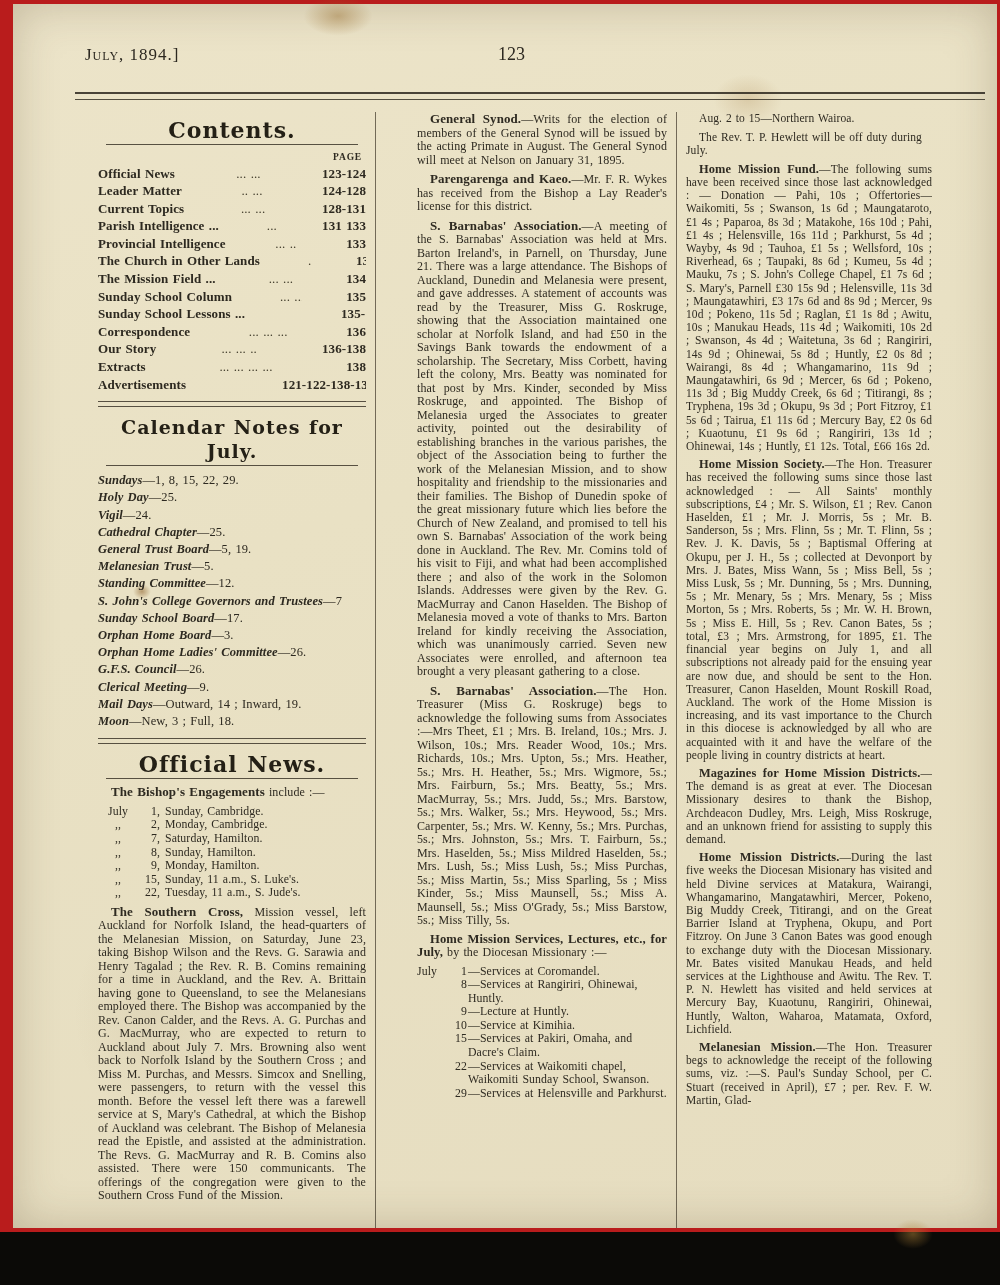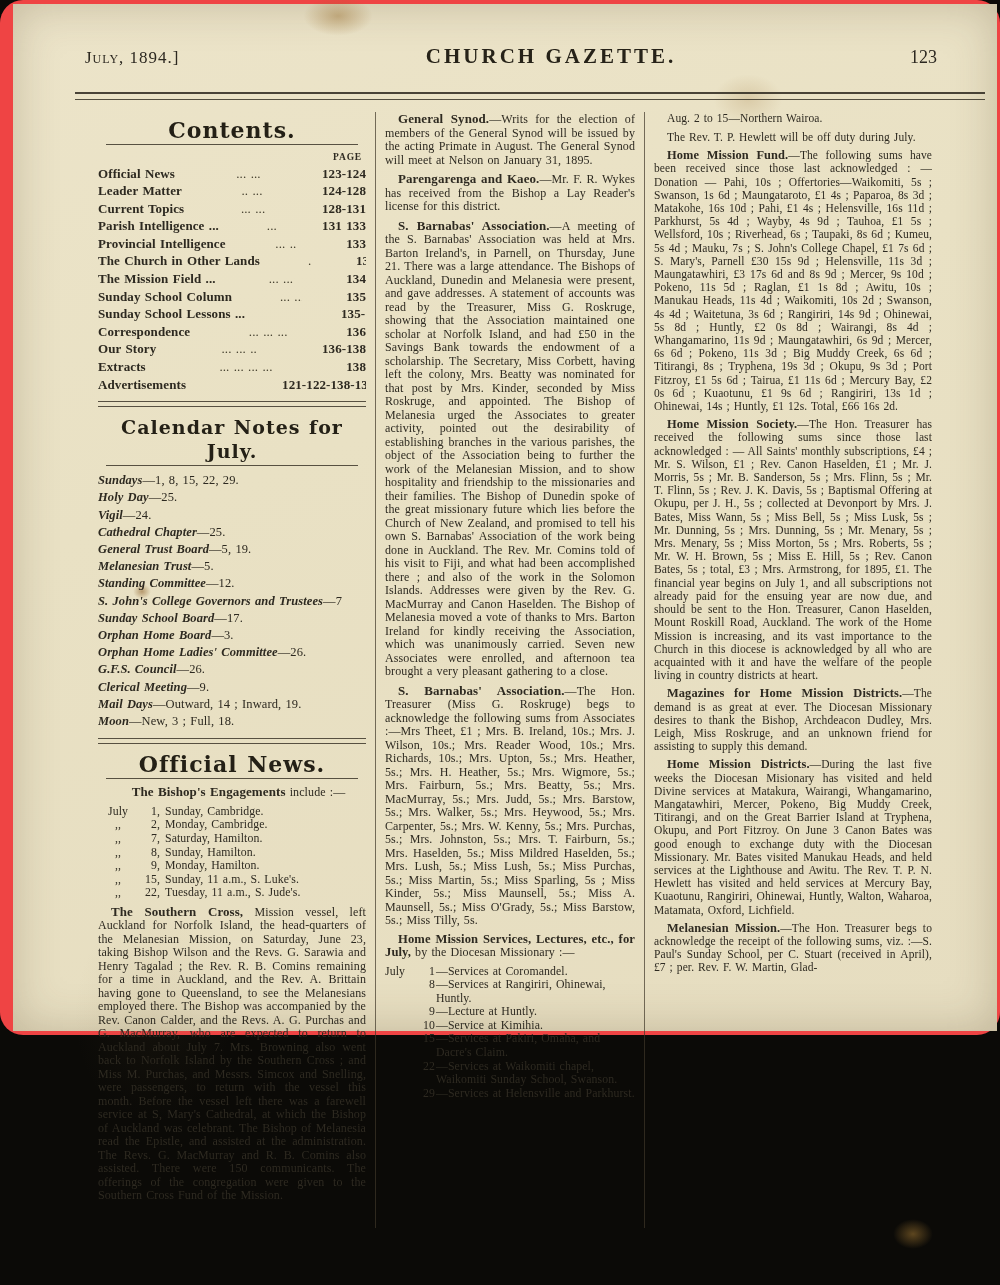--- a/index.html
+++ b/index.html
@@ -1,17 +1,17 @@
 <!DOCTYPE html>
 <html><head>
 <meta charset="utf-8">
 <style>
   html,body{margin:0;padding:0;width:1000px;height:1285px;overflow:hidden;}
   body{background:#0b0a07;font-family:"Liberation Serif","DejaVu Serif",serif;}
-  .scan{position:relative;width:1000px;height:1035px;background:#ef4444;border-radius:23px;}
+  .scan{position:relative;width:1000px;height:1232px;background:#b91c1c;}
   .paper{position:absolute;left:13px;top:4px;right:3px;bottom:4px;
     background:linear-gradient(160deg,#ece4c9 0%,#e9e1c4 40%,#e6ddc0 100%);
     color:#2e2a21;box-shadow:inset 0 0 45px rgba(80,60,30,.25);}
   .stain{position:absolute;border-radius:50%;pointer-events:none;}
   .stain1{left:290px;top:-8px;width:70px;height:40px;background:radial-gradient(ellipse,rgba(150,108,45,.45),rgba(150,108,45,0) 70%);}
   .stain2{left:700px;top:70px;width:70px;height:50px;background:radial-gradient(ellipse,rgba(160,120,60,.22),rgba(160,120,60,0) 70%);}
   .stain3{left:880px;top:1215px;width:40px;height:30px;background:radial-gradient(ellipse,rgba(175,130,55,.5),rgba(175,130,55,0) 70%);}
   .stain4{left:120px;top:580px;width:18px;height:15px;background:radial-gradient(ellipse,rgba(140,95,40,.55),rgba(140,95,40,0) 70%);}
   .stain5{left:60px;top:900px;width:160px;height:220px;background:radial-gradient(ellipse,rgba(120,100,60,.08),rgba(120,100,60,0) 70%);}
 
@@ -19,42 +19,42 @@
   .mh-date{width:260px;font-variant:small-caps;font-size:17px;letter-spacing:1px;color:#2c2820;}
   .mh-title{flex:1;text-align:center;font-weight:bold;font-size:21px;letter-spacing:3px;color:#262218;}
   .mh-page{width:180px;text-align:right;font-size:18px;padding-right:45px;color:#2c2820;}
   .head-rule{position:absolute;left:62px;right:12px;top:88px;height:5px;
     border-top:2px solid rgba(45,40,30,.85);border-bottom:1px solid rgba(45,40,30,.8);}
 
   .columns{position:absolute;left:85px;right:65px;top:108px;height:1116px;display:flex;overflow:hidden;}
   .vrule{width:1px;background:rgba(62,54,40,.7);margin:0 9px;}
   .col{overflow:hidden;}
   .col1{width:268px;}
-  .col2{width:250px;}
+  .col2{width:250px;margin-left:32px;}
   .col3{flex:1;}
 
   
   .col{font-size:12px;line-height:13.5px;text-align:justify;letter-spacing:.1px;word-spacing:.08em;}
   .col3{font-size:11.5px;line-height:13.2px;}
   p.art{margin:0 0 5px;text-indent:13px;}
   .art-title{font-weight:bold;font-size:1.08em;}
 
   
   .big-head{font-weight:bold;text-align:center;font-size:22px;line-height:24px;letter-spacing:1px;
     margin:6px 0 2px;color:#242016;text-indent:0;font-family:"DejaVu Serif","Liberation Serif",serif;}
   .head-underline{border:none;border-top:1px solid rgba(50,44,32,.8);margin:2px 8px 6px;}
   .dbl-rule{height:4px;border-top:1px solid rgba(50,44,32,.8);border-bottom:1px solid rgba(50,44,32,.8);margin:8px 0 8px;}
   .page-label{text-align:right;font-size:9.5px;font-weight:bold;letter-spacing:.8px;padding-right:4px;margin-top:2px;}
   .toc-row{display:flex;align-items:baseline;font-size:13px;line-height:17.6px;font-weight:bold;color:#2d2920;gap:44px;}
   .toc-label{white-space:nowrap;}
   .toc-dots{flex:1;text-align:center;overflow:hidden;white-space:nowrap;font-weight:normal;color:#45402f;padding:0 4px;}
   .toc-pages{white-space:nowrap;text-align:right;}
   .cal-row{font-size:12.5px;line-height:17.2px;text-align:left;color:#2d2920;}
   .cal-name{font-style:italic;font-weight:bold;}
-  .eng-head{margin:2px 0 1px;text-indent:8px;text-align:center;}
+  .eng-head{margin:2px 0 1px;text-indent:8px;text-align:left;}
   .eng-title{font-weight:bold;font-size:13px;}
   .eng-row{display:flex;font-size:11.8px;line-height:13.6px;text-align:left;}
   .eng-month{width:40px;text-align:center;}
   .eng-day{width:22px;text-align:right;}
   .eng-detail{flex:1;padding-left:5px;}
 
   
   .svc-head{margin:3px 0 1px;text-indent:10px;}
   .svc-title{font-weight:bold;font-size:12.6px;}
   .svc-row{display:flex;font-size:11.8px;line-height:13.6px;text-align:left;}
@@ -70,21 +70,20 @@
 <div class="scan">
   <div class="paper">
     <div class="stain stain1"></div>
     <div class="stain stain2"></div>
     <div class="stain stain3"></div>
     <div class="stain stain4"></div>
     <div class="stain stain5"></div>
 
     <div class="masthead">
       <div class="mh-date">July, 1894.]</div>
-      <div class="mh-title">CHURCH GAZETTE.</div>
       <div class="mh-page">123</div>
     </div>
     <div class="head-rule"></div>
 
     <div class="columns">
 
       <div class="col col1">
         <div>
           <div class="big-head">Contents.</div>
           <hr class="head-underline">

